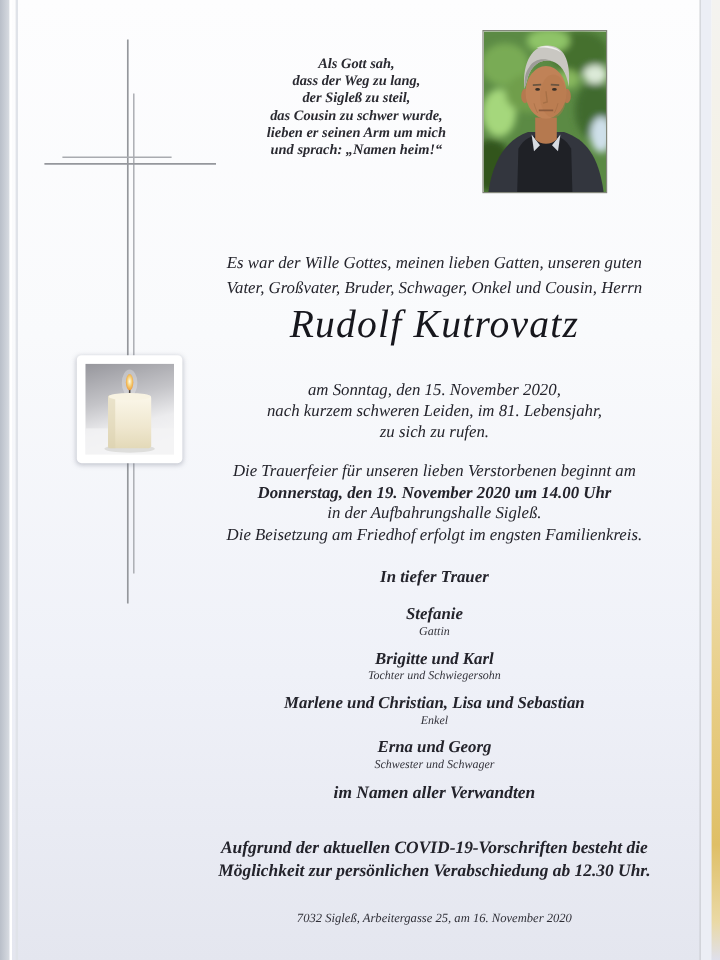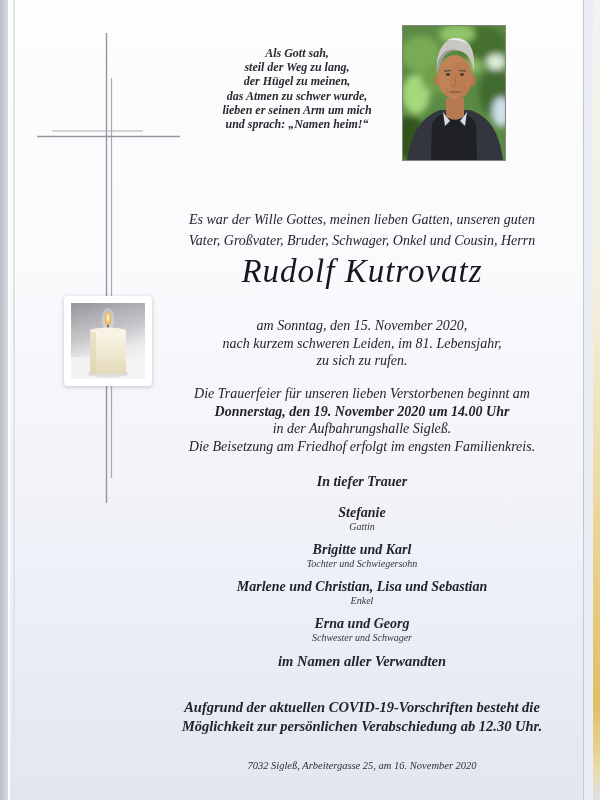--- a/index.html
+++ b/index.html
@@ -141,23 +141,23 @@
       <ellipse cx="59" cy="48.5" rx="2" ry="1.2" fill="#3a2f26"></ellipse>
       <path d="M52,50 L53,59 L49.5,60" fill="none" stroke="#a06b42" stroke-width="1.1" opacity="0.8"></path>
       <line x1="46" y1="66" x2="58" y2="66" stroke="#8a5a3c" stroke-width="1.4"></line>
       <path d="M42,60 C43,64 44,66 45,68" stroke="#a06b42" stroke-width="0.8" fill="none" opacity="0.6"></path>
       <path d="M62,60 C61,64 60,66 59,68" stroke="#a06b42" stroke-width="0.8" fill="none" opacity="0.6"></path>
     </svg>
   </div>
 
   <div class="t poem">
     <div>Als Gott sah,</div>
-    <div>steil der Weg zu lang,</div>
-    <div>der Hügel zu meinen,</div>
-    <div>das Atmen zu schwer wurde,</div>
+    <div>dass der Weg zu lang,</div>
+    <div>der Sigleß zu steil,</div>
+    <div>das Cousin zu schwer wurde,</div>
     <div>lieben er seinen Arm um mich</div>
     <div>und sprach: „Namen heim!“</div>
   </div>
 
   <div class="t col intro">
     <div>Es war der Wille Gottes, meinen lieben Gatten, unseren guten</div>
     <div>Vater, Großvater, Bruder, Schwager, Onkel und Cousin, Herrn</div>
   </div>
 
   <div class="t col name">Rudolf Kutrovatz</div>

